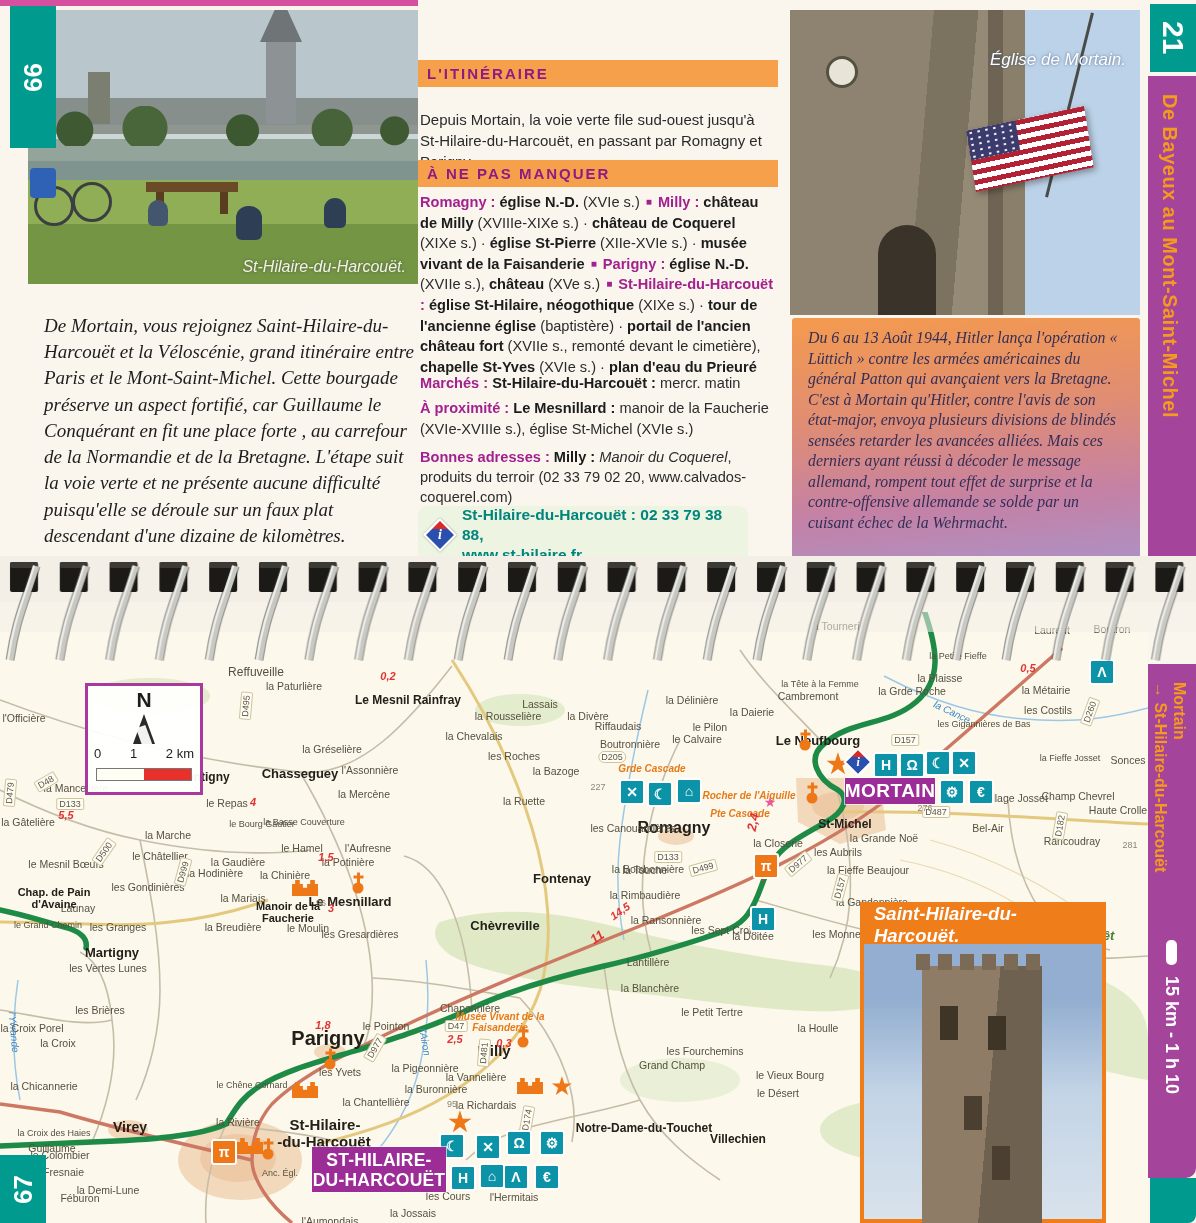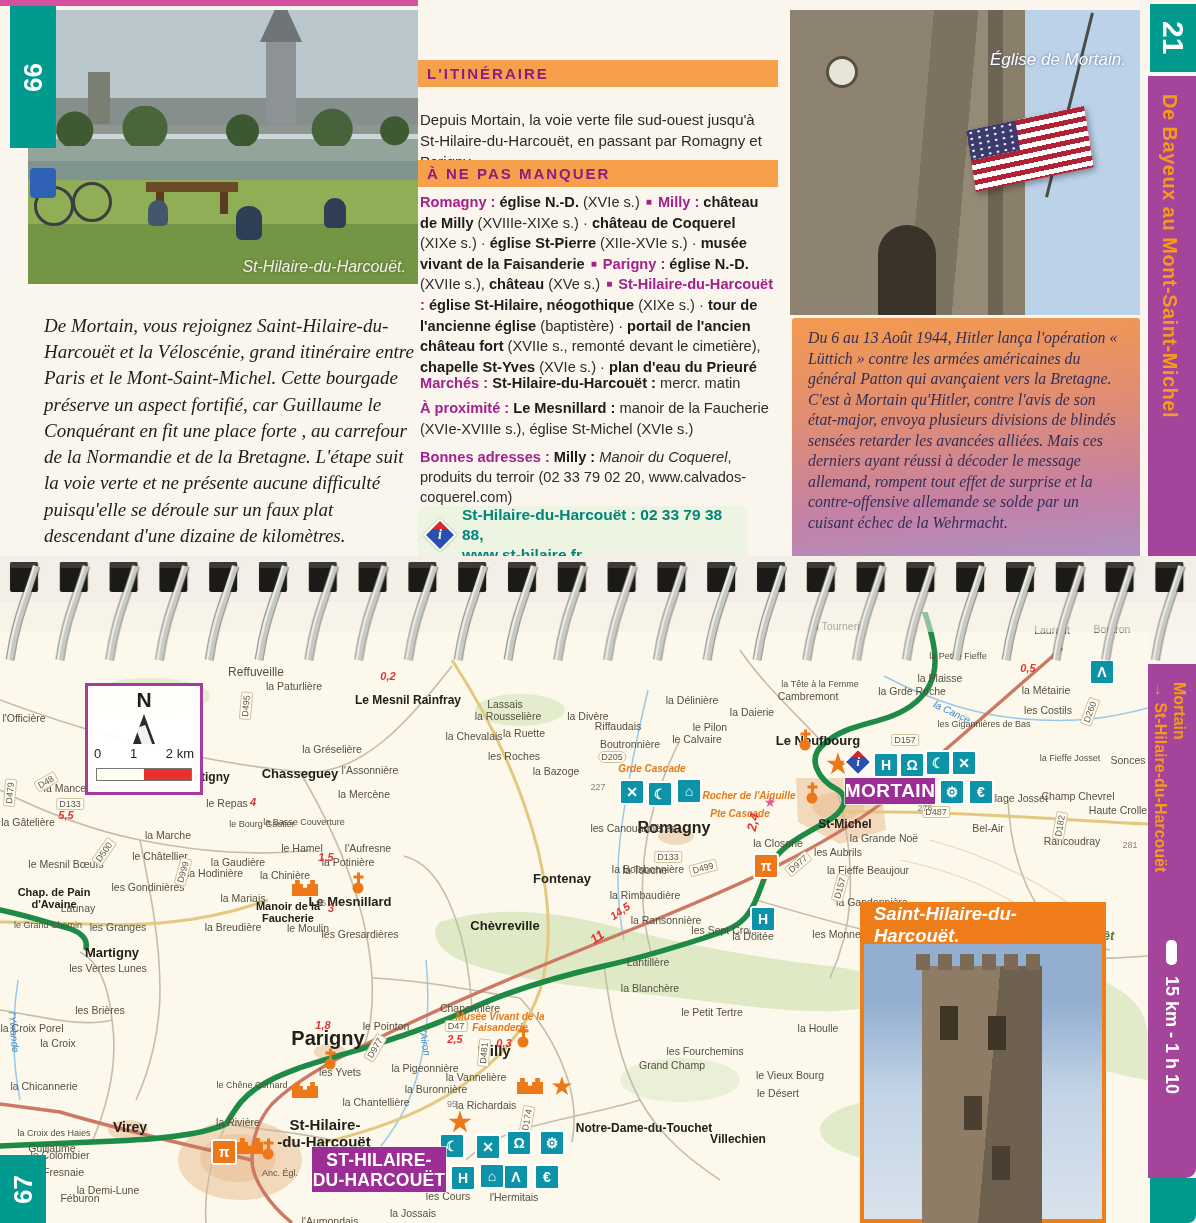--- a/index.html
+++ b/index.html
@@ -239,32 +239,32 @@
       <span class="ml pl" style="left: 988px; top: 828px;">Bel-Air</span>
       <span class="ml pl" style="left: 1072px; top: 841px;">Rancoudray</span>
       <span class="ml pl" style="left: 884px; top: 838px;">la Grande Noë</span>
       <span class="ml pl" style="left: 838px; top: 852px;">les Aubrils</span>
       <span class="ml pl" style="left: 868px; top: 870px;">la Fieffe Beaujour</span>
       <span class="ml pl" style="left: 872px; top: 902px;">la Gandonnière</span>
       <span class="ml pl" style="left: 256px; top: 672px; font-size: 12px;">Reffuveille</span>
       <span class="ml pl" style="left: 294px; top: 686px;">la Paturlière</span>
       <span class="ml town" style="left: 408px; top: 700px; font-size: 12px;">Le Mesnil Rainfray</span>
       <span class="ml pl" style="left: 508px; top: 716px;">la Rousselière</span>
-      <span class="ml pl" style="left: 505px; top: 704px;">Lassais</span>
+      <span class="ml pl" style="left: 540px; top: 704px;">Lassais</span>
       <span class="ml pl" style="left: 588px; top: 716px;">la Divère</span>
       <span class="ml pl" style="left: 692px; top: 700px;">la Délinière</span>
       <span class="ml pl" style="left: 752px; top: 712px;">la Daierie</span>
       <span class="ml pl" style="left: 697px; top: 739px;">le Calvaire</span>
       <span class="ml pl" style="left: 618px; top: 726px;">Riffaudais</span>
       <span class="ml pl" style="left: 630px; top: 744px;">Boutronnière</span>
       <span class="ml pl" style="left: 710px; top: 727px;">le Pilon</span>
       <span class="ml pl" style="left: 474px; top: 736px;">la Chevalais</span>
       <span class="ml pl" style="left: 514px; top: 756px;">les Roches</span>
       <span class="ml pl" style="left: 556px; top: 771px;">la Bazoge</span>
-      <span class="ml pl" style="left: 524px; top: 733px;">la Ruette</span>
+      <span class="ml pl" style="left: 524px; top: 801px;">la Ruette</span>
       <span class="ml town" style="left: 818px; top: 740px; font-size: 13px;">Le Neufbourg</span>
       <span class="ml town" style="left: 845px; top: 824px; font-size: 12px;">St-Michel</span>
       <span class="ml town" style="left: 300px; top: 773px; font-size: 13px;">Chasseguey</span>
       <span class="ml pl" style="left: 370px; top: 770px;">l'Assonnière</span>
       <span class="ml pl" style="left: 332px; top: 749px;">la Gréselière</span>
       <span class="ml pl" style="left: 364px; top: 794px;">la Mercène</span>
       <span class="ml pl" style="left: 76px; top: 788px;">la Mancellière</span>
       <span class="ml pl" style="left: 28px; top: 822px;">la Gâtelière</span>
       <span class="ml pl" style="left: 66px; top: 864px;">le Mesnil Bœufs</span>
       <span class="ml pl" style="left: 24px; top: 718px;">l'Officière</span>

